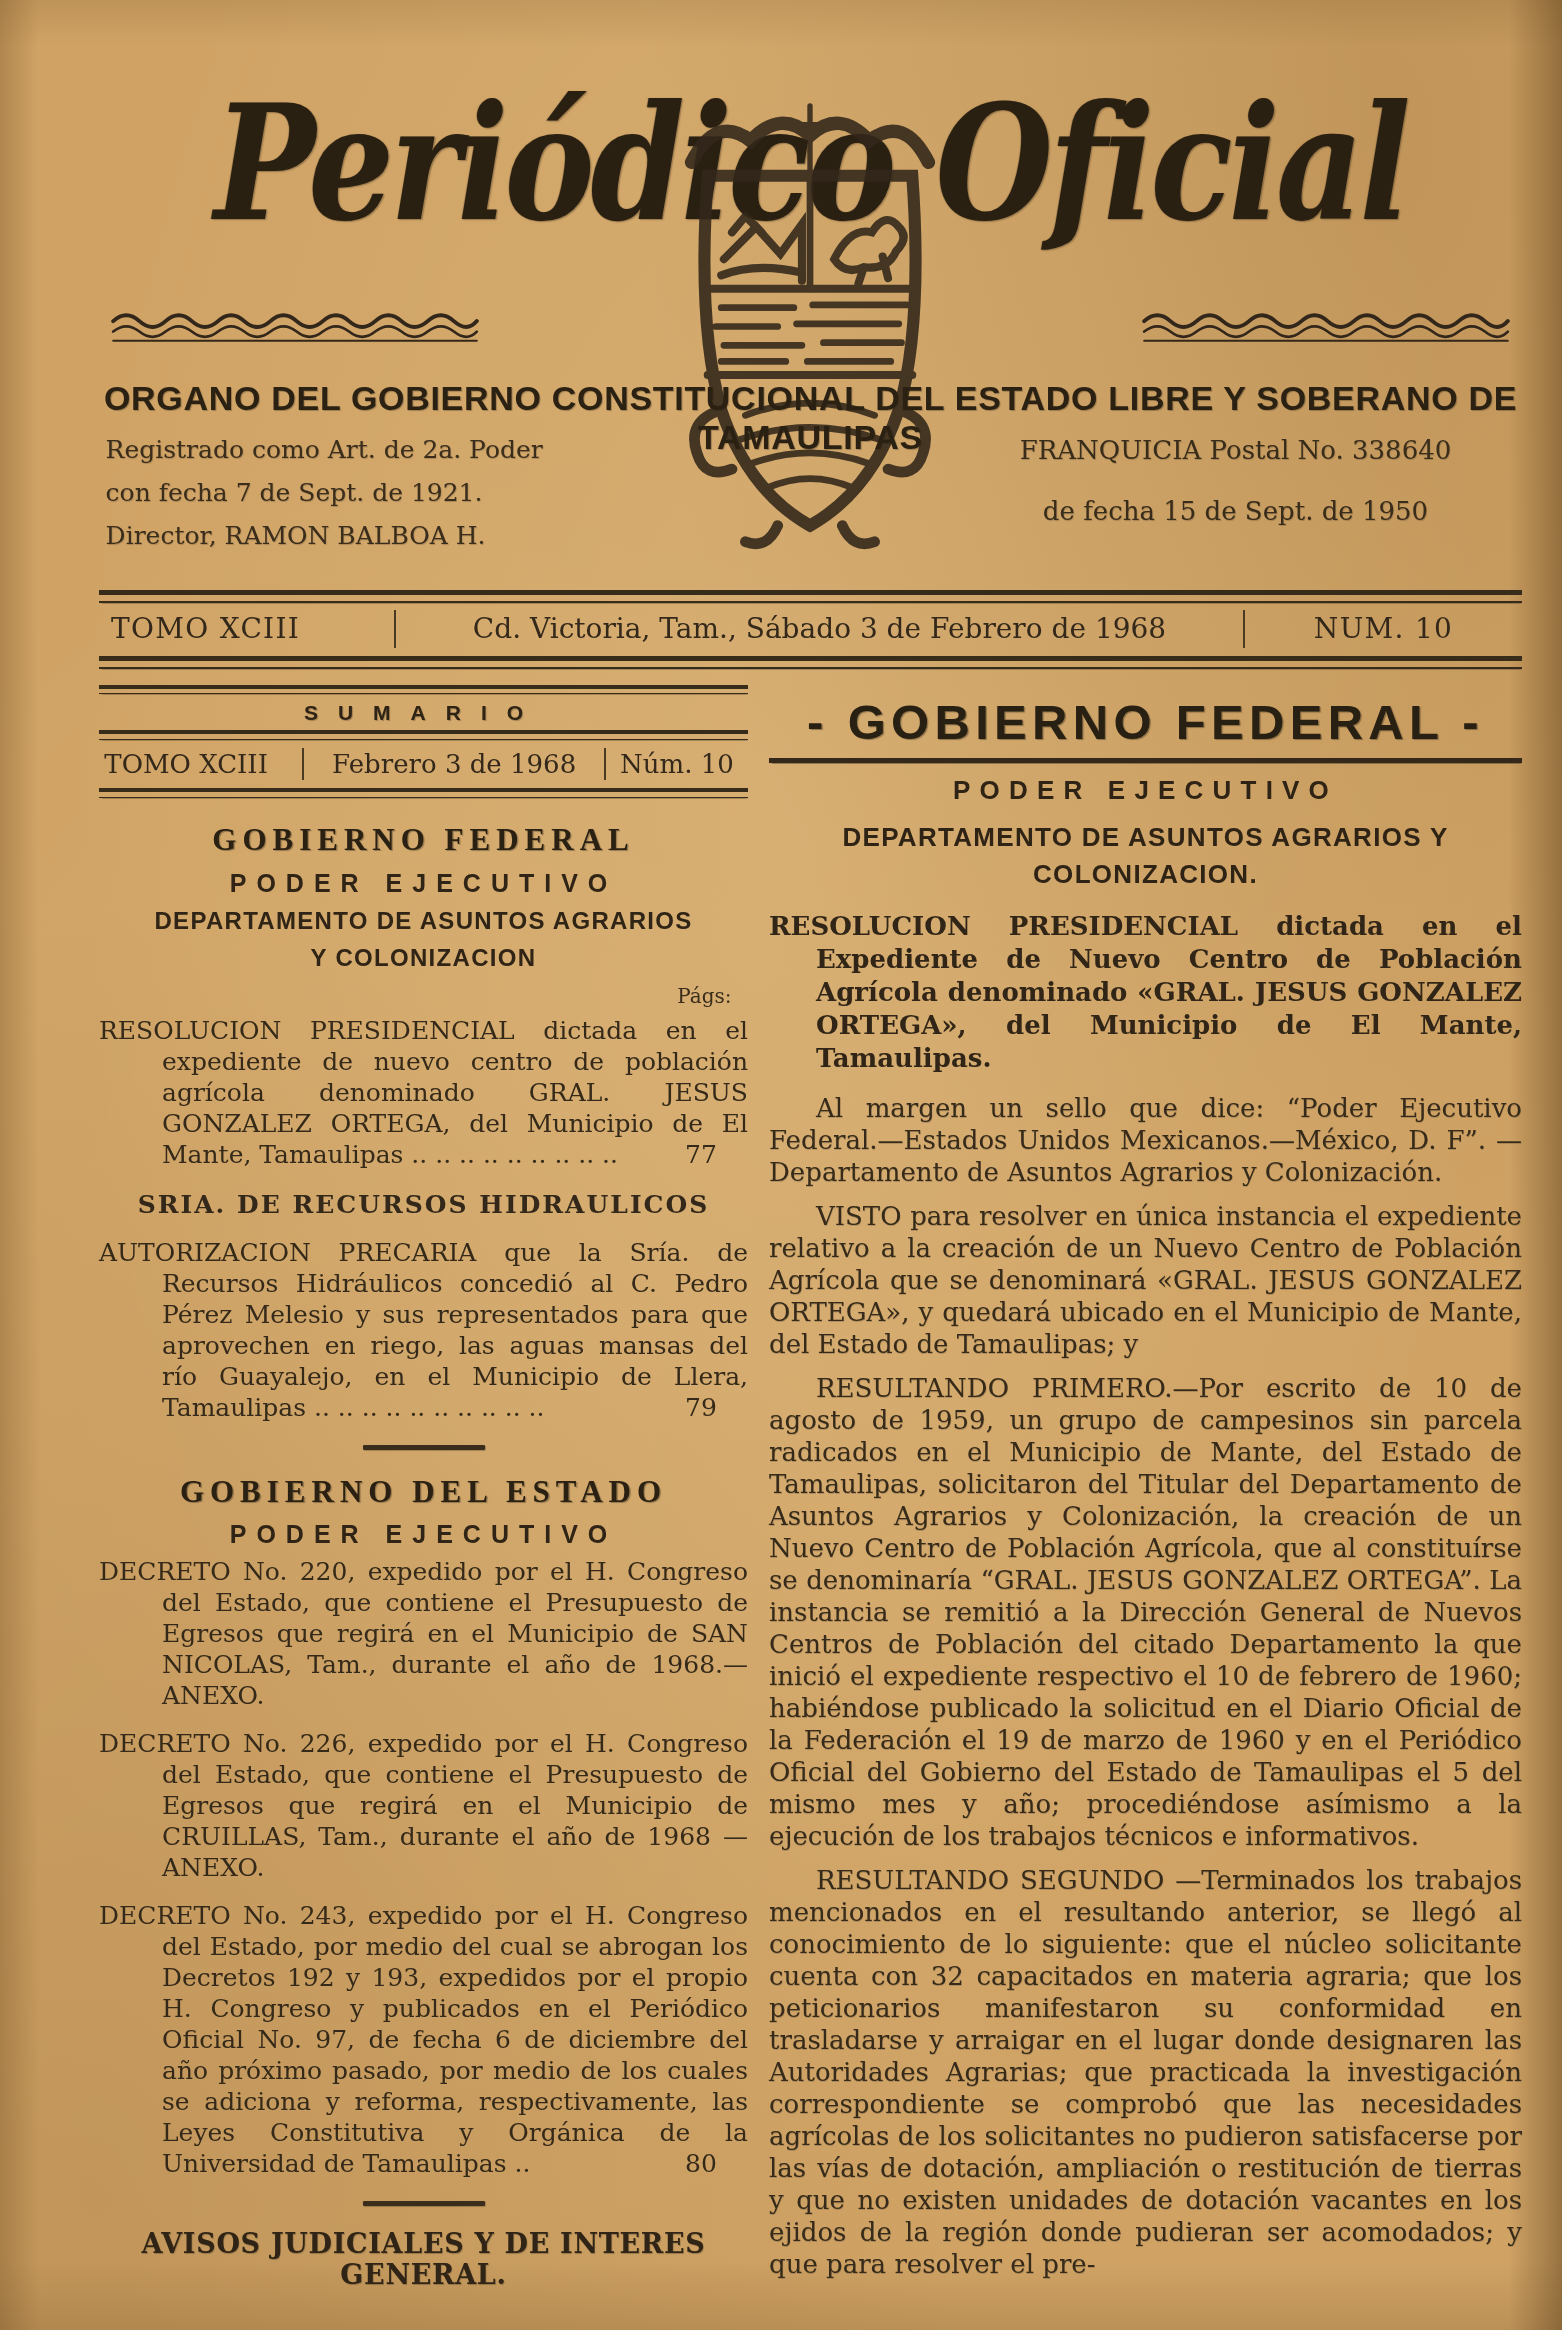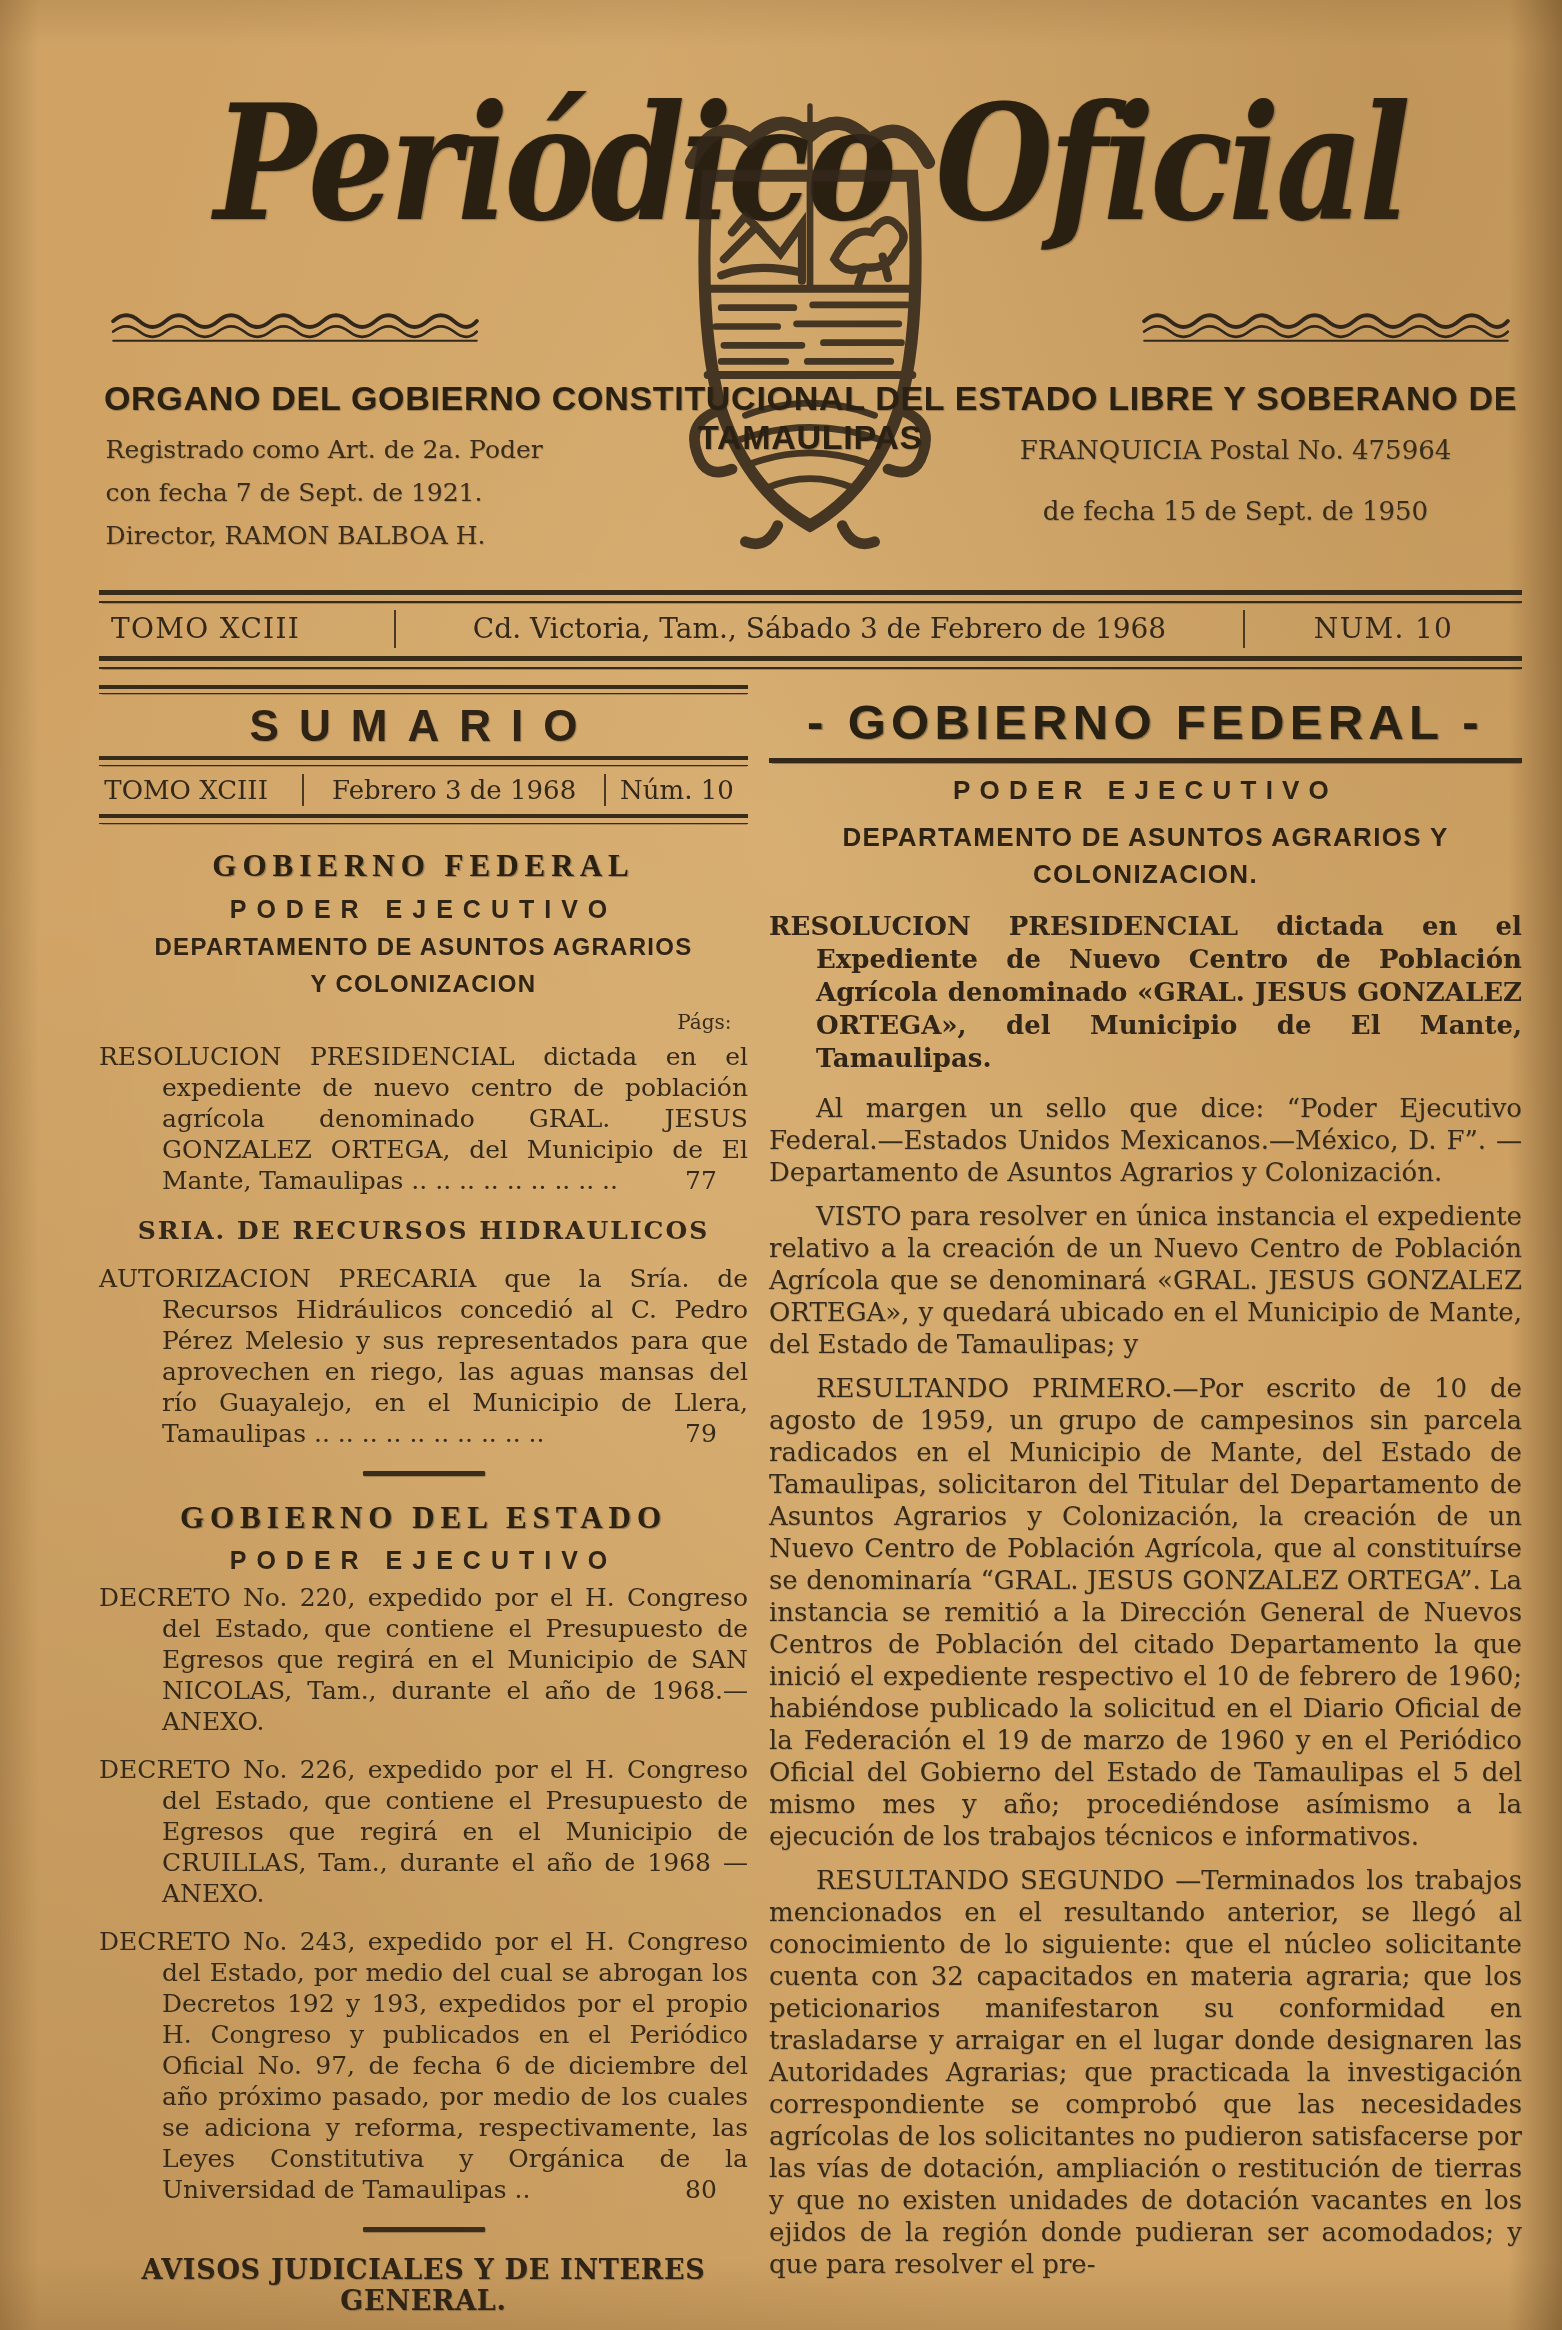--- a/index.html
+++ b/index.html
@@ -81,21 +81,21 @@
 
   
   .columns{display:flex;gap:21px;margin-top:16px;}
   .col-left{width:649px;}
   .col-right{width:753px;}
 
   
   .sumario-title{
     margin:6.6px 0 5.3px 0;
     font-family:"Liberation Sans", sans-serif;
-    font-size:44px;font-weight:700;letter-spacing:20px;
+    font-size:21px;font-weight:700;letter-spacing:20px;
     text-align:center;color:#2e2314;
     text-shadow:1px 1px 0.7px rgba(46,35,20,.3);
   }
   .sumario-tomo-row{
     display:flex;align-items:center;
     font-size:26px;padding:8px 0;color:#33281a;
   }
   .sumario-tomo-row .s-tomo{width:198px;padding-left:5.3px;}
   .sumario-tomo-row .s-date{flex:1;text-align:center;border-left:2px solid #4a3a22;border-right:2px solid #4a3a22;padding:1.3px 0;}
   .sumario-tomo-row .s-num{width:142px;text-align:center;}
@@ -235,21 +235,21 @@
         <path class="ink" stroke-width="8" d="M86,318 Q78,336 62,330 M134,318 Q142,336 158,330"></path>
       </svg>
 
       <div class="reg-block">
         <div>Registrado como Art. de 2a. Poder</div>
         <div>con fecha 7 de Sept. de 1921.</div>
         <div>Director, RAMON BALBOA H.</div>
       </div>
 
       <div class="franchise-block">
-        <div>FRANQUICIA Postal No. 475964</div>
+        <div>FRANQUICIA Postal No. 338640</div>
         <div>de fecha 15 de Sept. de 1950</div>
       </div>
     </header>
 
     <div class="rule-double"></div>
     <div class="dateline">
       <span class="tomo">TOMO XCIII</span>
       <span class="place">Cd. Victoria, Tam., Sábado 3 de Febrero de 1968</span>
       <span class="num">NUM. 10</span>
     </div>

